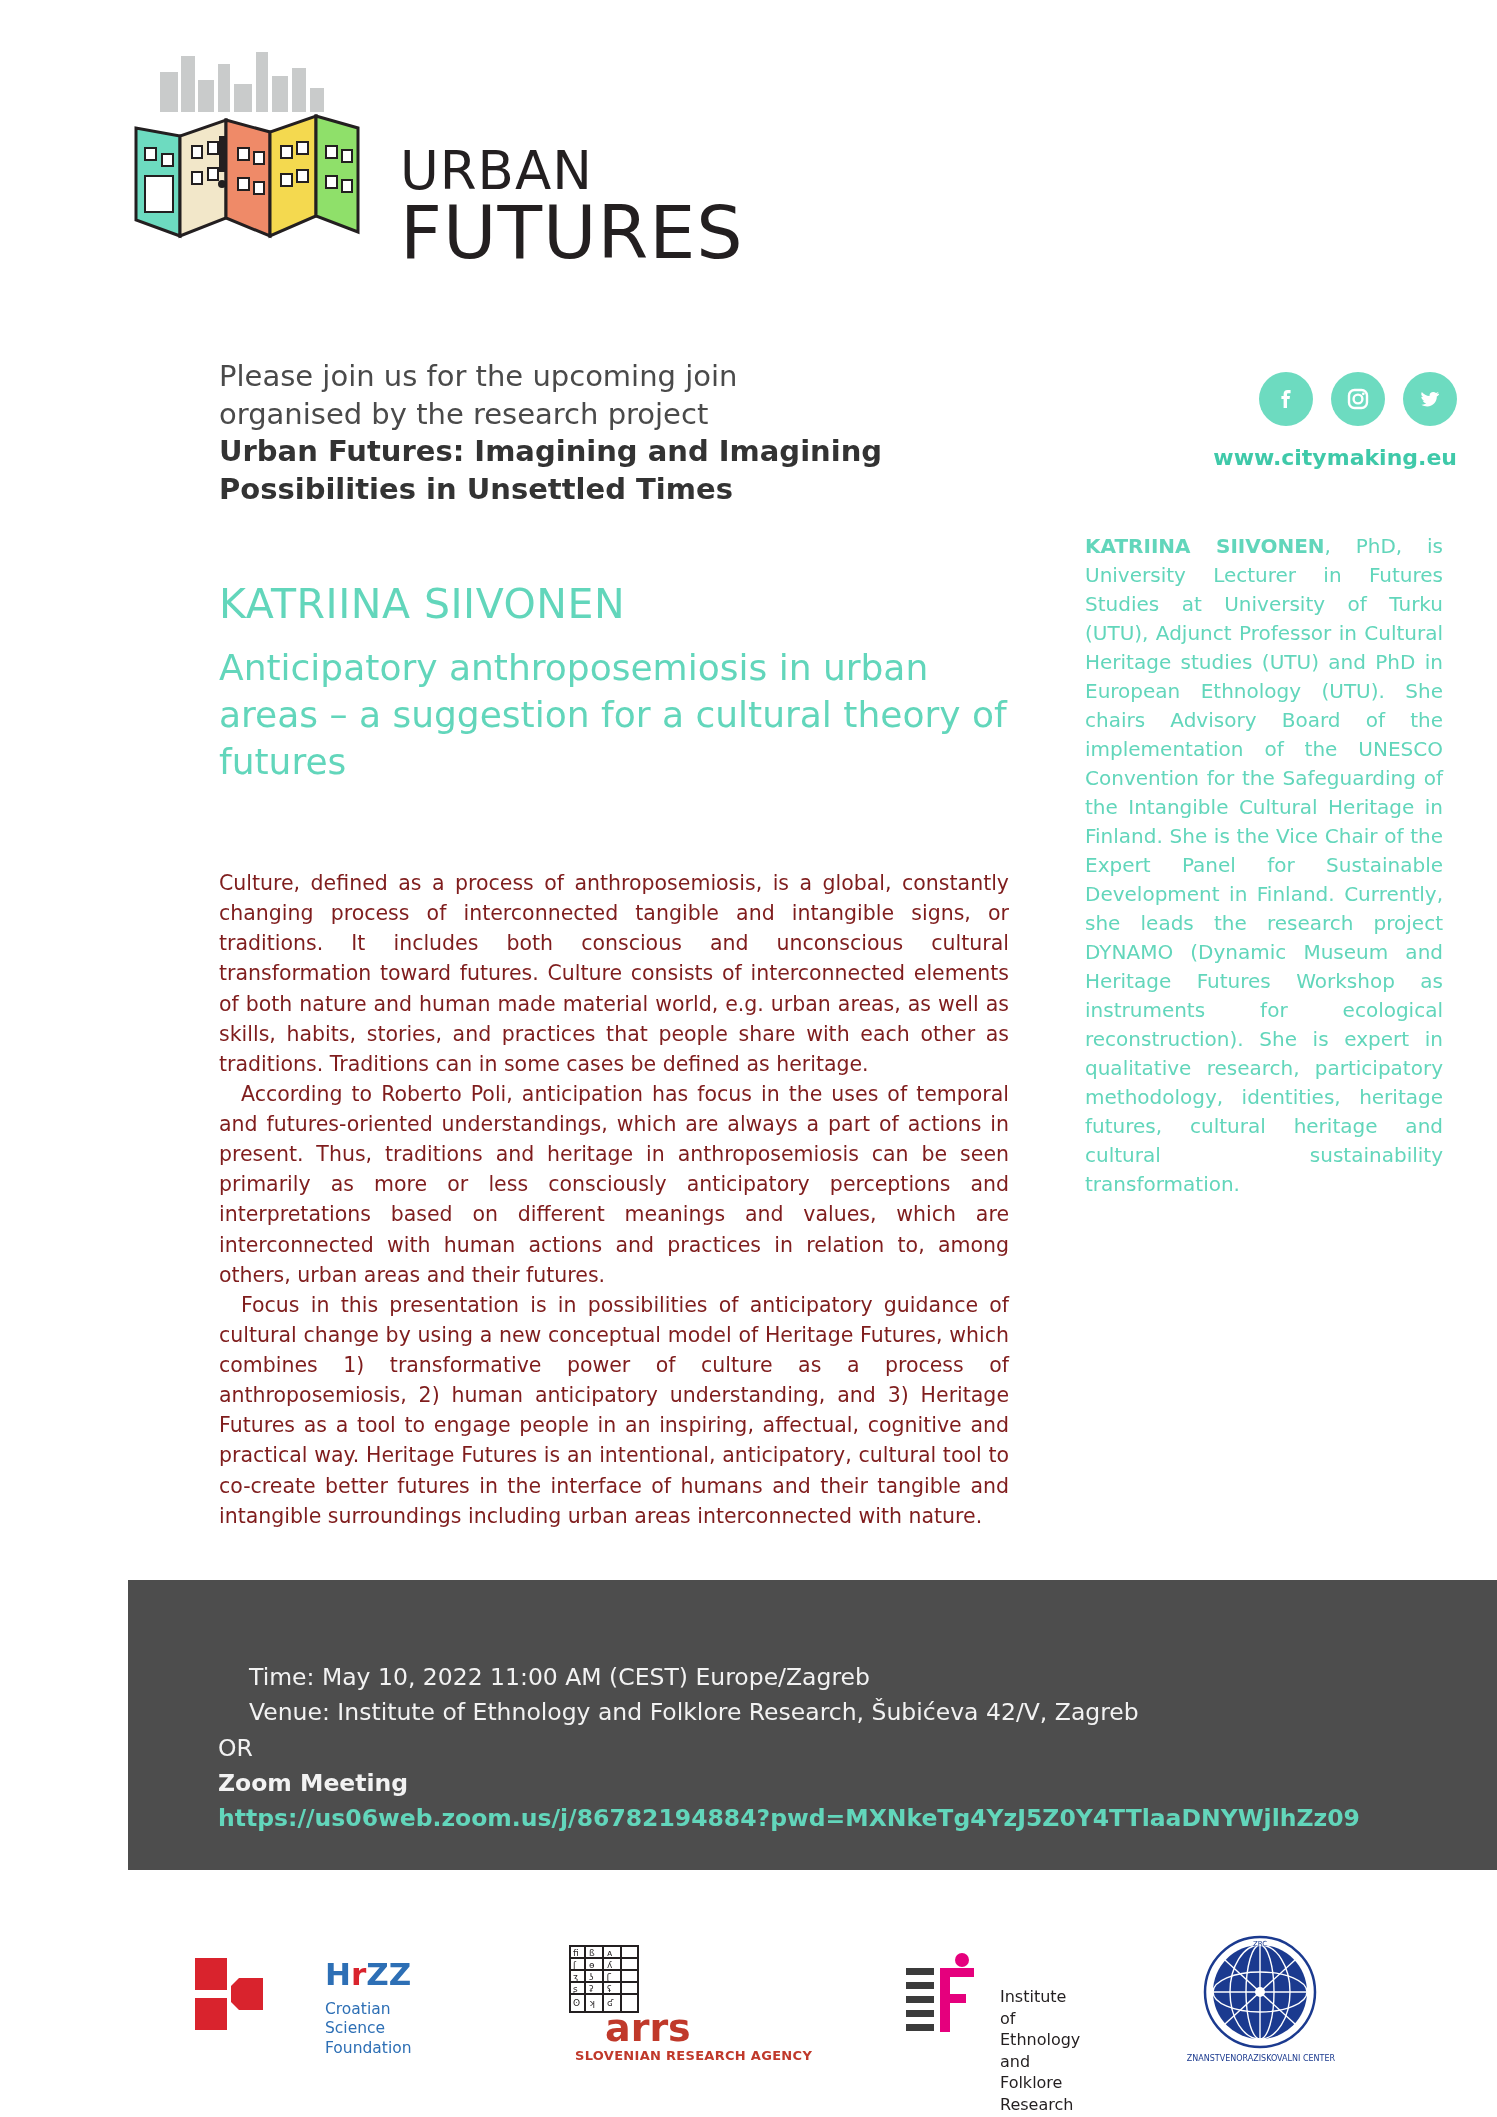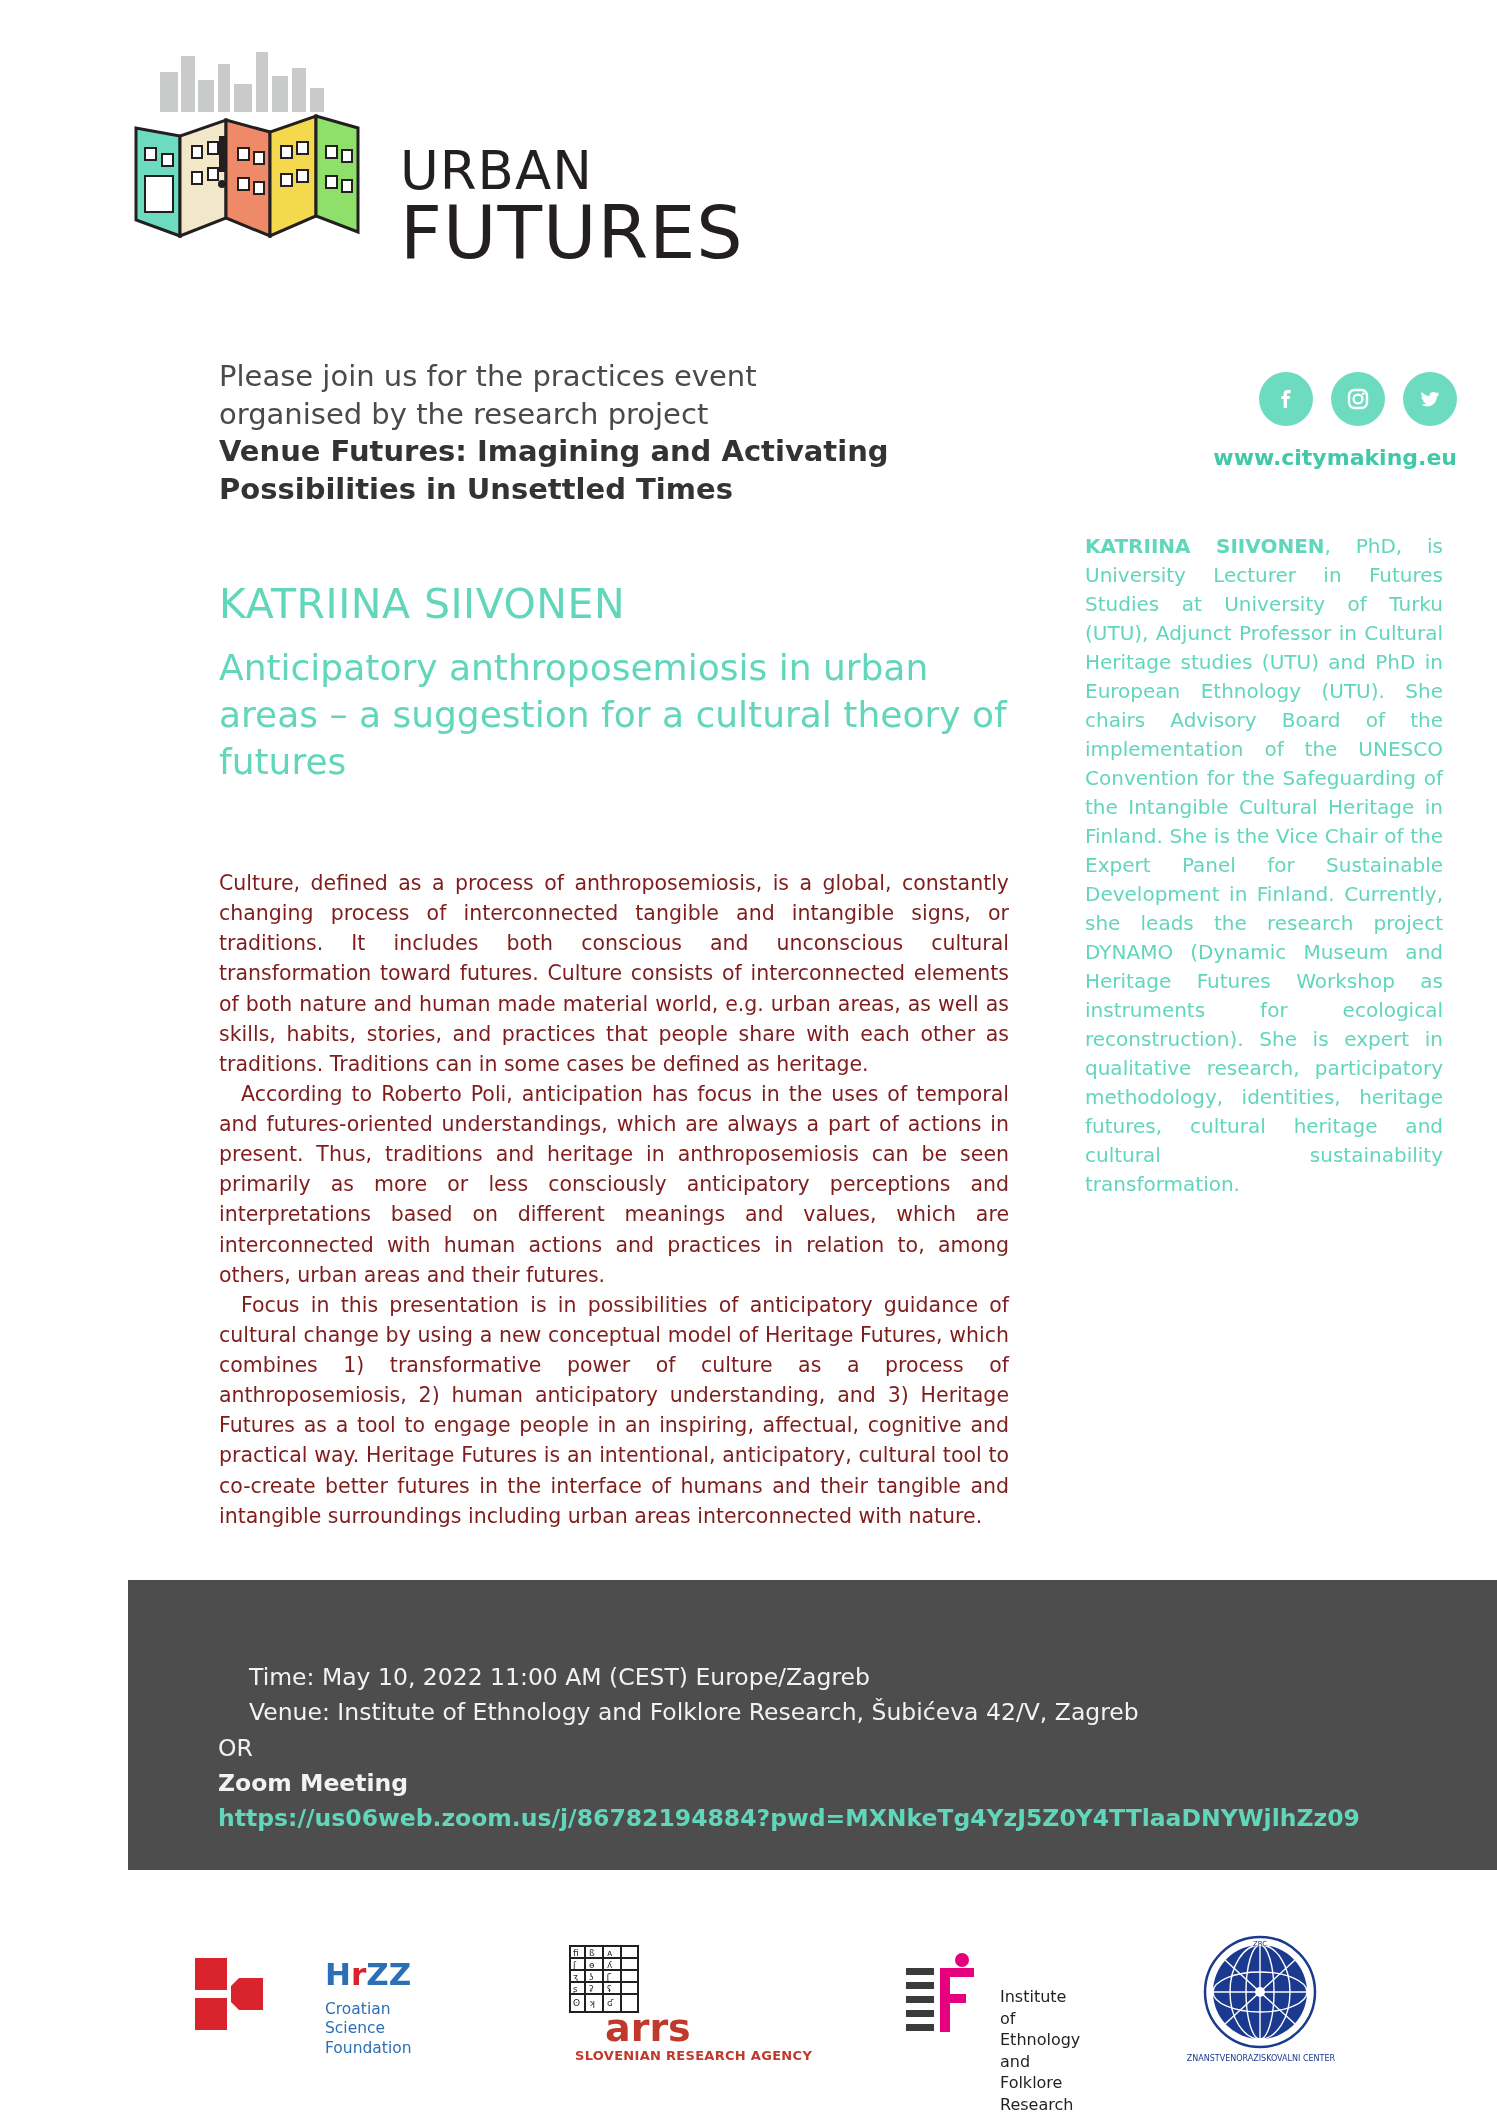--- a/index.html
+++ b/index.html
@@ -343,23 +343,23 @@
   </div>
   <div class="social-circle">
     <svg width="28" height="28" viewBox="0 0 28 28" aria-hidden="true">
       <path d="M23 8.6c-.7.3-1.4.5-2.2.6.8-.5 1.4-1.2 1.7-2.1-.8.5-1.6.8-2.5 1-1.5-1.6-4-1.6-5.5 0-.8.8-1.1 1.9-.9 3C10.4 10.9 7.6 9.4 5.8 7c-1 1.8-.5 4 1.2 5.1-.6 0-1.2-.2-1.7-.4 0 1.8 1.3 3.4 3.1 3.8-.6.1-1.2.2-1.7.1.5 1.6 2 2.7 3.6 2.7-1.4 1.1-3.1 1.6-4.9 1.4 1.8 1.1 3.8 1.7 5.8 1.7 6.1 0 9.8-5.2 9.6-9.9.8-.6 1.5-1.3 2.2-2.1z" fill="#ffffff"></path>
     </svg>
   </div>
 </div>
 <div class="site-url">www.citymaking.eu</div>
 
 <div class="intro">
-  <div>Please join us for the practices event</div>
+  <div>Please join us for the upcoming join</div>
   <div>organised by the research project</div>
-  <div class="b">Venue Futures: Imagining and Activating</div>
+  <div class="b">Urban Futures: Imagining and Imagining</div>
   <div class="b">Possibilities in Unsettled Times</div>
 </div>
 
 <div class="speaker-name">KATRIINA SIIVONEN</div>
 <div class="talk-title">Anticipatory anthroposemiosis in urban areas – a suggestion for a cultural theory of futures</div>
 
 <div class="abstract">
   <p class="first">Culture, defined as a process of anthroposemiosis, is a global, constantly changing process of interconnected tangible and intangible signs, or traditions. It includes both conscious and unconscious cultural transformation toward futures. Culture consists of interconnected elements of both nature and human made material world, e.g. urban areas, as well as skills, habits, stories, and practices that people share with each other as traditions. Traditions can in some cases be defined as heritage.</p>
   <p>According to Roberto Poli, anticipation has focus in the uses of temporal and futures-oriented understandings, which are always a part of actions in present. Thus, traditions and heritage in anthroposemiosis can be seen primarily as more or less consciously anticipatory perceptions and interpretations based on different meanings and values, which are interconnected with human actions and practices in relation to, among others, urban areas and their futures.</p>
   <p>Focus in this presentation is in possibilities of anticipatory guidance of cultural change by using a new conceptual model of Heritage Futures, which combines 1) transformative power of culture as a process of anthroposemiosis, 2) human anticipatory understanding, and 3) Heritage Futures as a tool to engage people in an inspiring, affectual, cognitive and practical way. Heritage Futures is an intentional, anticipatory, cultural tool to co-create better futures in the interface of humans and their tangible and intangible surroundings including urban areas interconnected with nature.</p>

